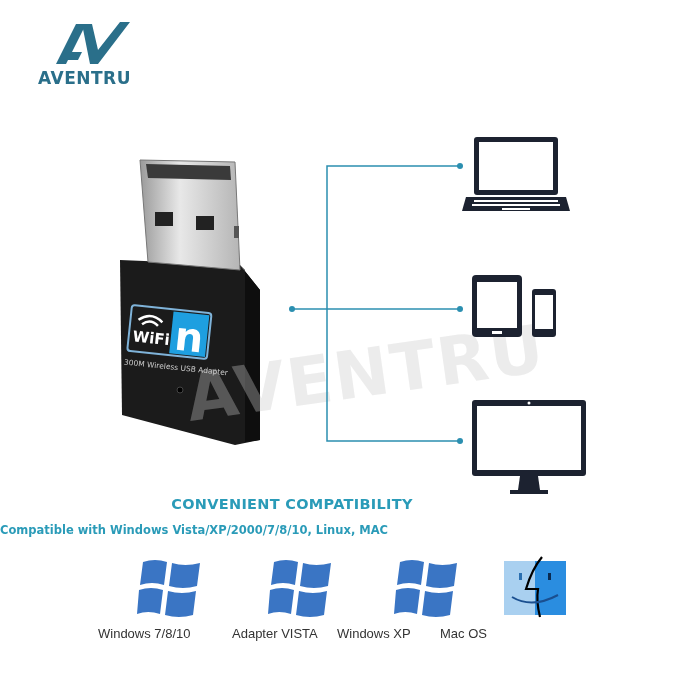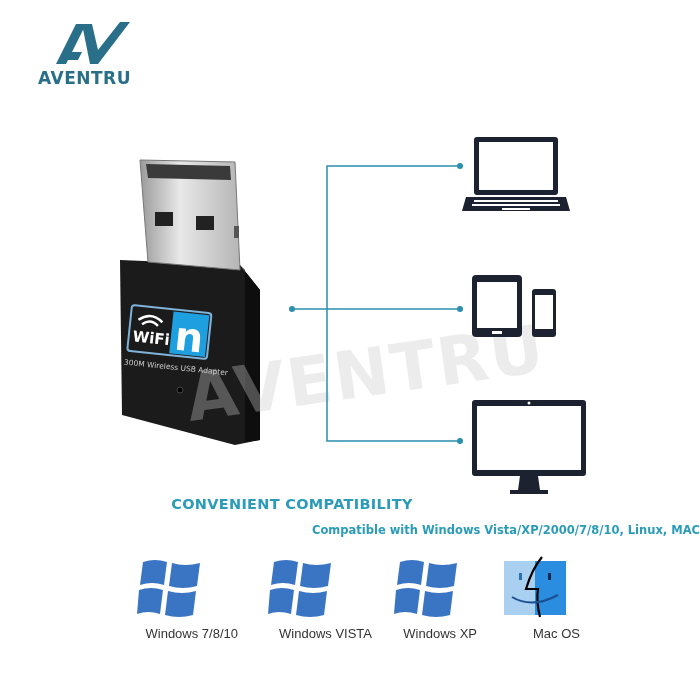--- a/index.html
+++ b/index.html
@@ -1,22 +1,22 @@
 <!DOCTYPE html>
 <html><head>
 <meta charset="utf-8">
 <style>
   html,body{margin:0;padding:0;background:#fff;}
   body{width:700px;height:700px;position:relative;overflow:hidden;font-family:"DejaVu Sans",sans-serif;}
   .abs{position:absolute;}
   .logo-text{left:38px;top:68px;font-family:"DejaVu Sans",sans-serif;font-weight:bold;font-size:17px;letter-spacing:0.5px;color:#2a6f8a;}
   .watermark{left:185px;top:335px;font-family:"DejaVu Sans",sans-serif;font-weight:bold;font-size:66px;color:rgba(200,200,200,0.35);transform:rotate(-8deg);letter-spacing:2px;}
   .title{left:0;width:584px;top:496px;text-align:center;font-family:"DejaVu Sans",sans-serif;font-size:14.5px;font-weight:bold;color:#2a9bb8;letter-spacing:0.3px;}
-  .subtitle{left:0;width:700px;top:523px;text-align:right;font-family:"DejaVu Sans",sans-serif;font-size:11.5px;font-weight:bold;color:#2a9bb8;}
-  .os-label{font-family:"Liberation Sans",sans-serif;font-size:13px;color:#333;text-align:right;width:140px;}
+  .subtitle{left:0;width:700px;top:523px;text-align:left;font-family:"DejaVu Sans",sans-serif;font-size:11.5px;font-weight:bold;color:#2a9bb8;}
+  .os-label{font-family:"Liberation Sans",sans-serif;font-size:13px;color:#333;text-align:left;width:140px;}
 </style>
 </head>
 <body>
 
 <svg class="abs" style="left:52px;top:20px" width="80" height="46" viewBox="0 0 80 46">
   <path d="M4 44 L24 4 L34 4 L20 32 L30 32 L26 40 L16 40 L14 44 Z" fill="#2a6f8a"></path>
   <path d="M30 4 L40 4 L46 30 L68 2 L78 2 L46 44 L38 44 Z" fill="#2a6f8a"></path>
 </svg>
 <div class="abs logo-text">AVENTRU</div>
 
@@ -107,15 +107,15 @@
 <svg class="abs" style="left:502px;top:555px" width="66" height="66" viewBox="0 0 66 66">
   <rect x="2" y="6" width="31" height="54" fill="#a9d0f0"></rect>
   <rect x="33" y="6" width="31" height="54" fill="#2a8de0"></rect>
   <rect x="17" y="18" width="3" height="7" fill="#2a6fb0"></rect>
   <rect x="46" y="18" width="3" height="7" fill="#0a2a50"></rect>
   <path d="M40 2 Q30 14 24 34 L36 34 Q34 46 38 62" stroke="#000" stroke-width="2.2" fill="none"></path>
   <path d="M10 42 Q30 54 56 40" stroke="#1a4f90" stroke-width="2" fill="none"></path>
 </svg>
 
 <div class="abs os-label" style="left:98px;top:626px">Windows 7/8/10</div>
-<div class="abs os-label" style="left:232px;top:626px">Windows VISTA</div>
+<div class="abs os-label" style="left:232px;top:626px">Adapter VISTA</div>
 <div class="abs os-label" style="left:337px;top:626px">Windows XP</div>
 <div class="abs os-label" style="left:440px;top:626px">Mac OS</div>
 
 </body></html>

